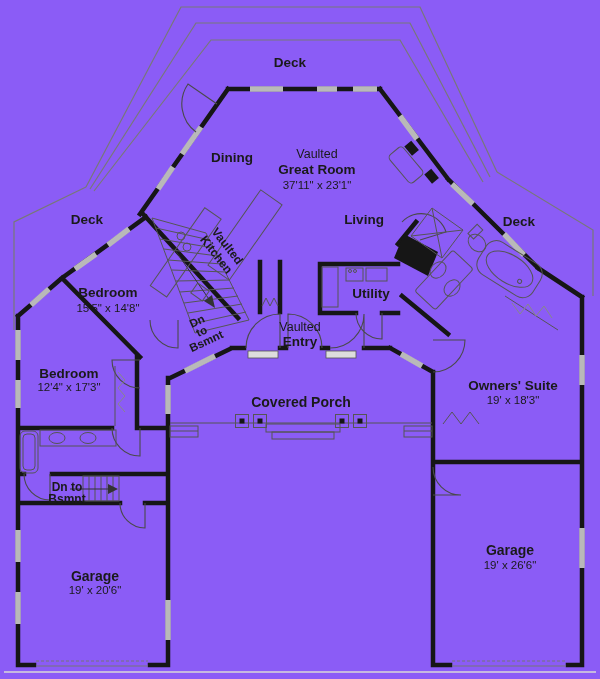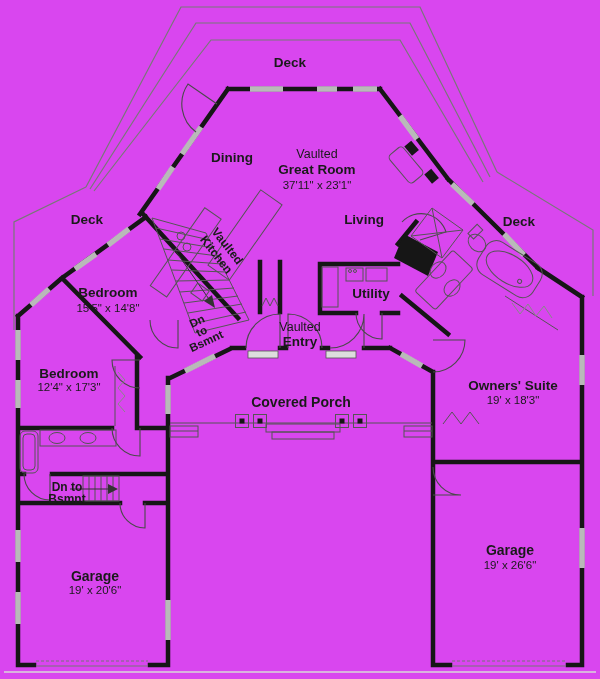--- a/index.html
+++ b/index.html
@@ -1,16 +1,16 @@
 <!DOCTYPE html>
 <html><head>
 <meta charset="utf-8">
 <style>
   html,body{margin:0;padding:0;background:#ffffff;}
-  .plan-wrap{width:600px;height:679px;position:relative;background:#d946ef;overflow:hidden;}
+  .plan-wrap{width:600px;height:679px;position:relative;background:#8b5cf6;overflow:hidden;}
   svg{display:block;}
   svg text{font-family:"Liberation Sans","DejaVu Sans",sans-serif;fill:#1a1a1a;}
   .rm{font-size:13.5px;font-weight:bold;}
   .rm-lg{font-size:14px;font-weight:bold;}
   .pre{font-size:12.5px;font-weight:normal;}
   .dim{font-size:11.5px;font-weight:normal;}
   .sm{font-size:11.5px;font-weight:bold;}
   .sm2{font-size:12px;font-weight:bold;}
   .thin{stroke:#555;stroke-width:1;fill:none;}
 </style>

